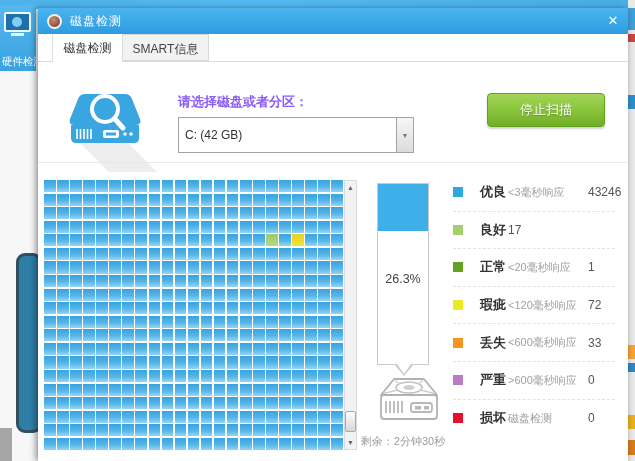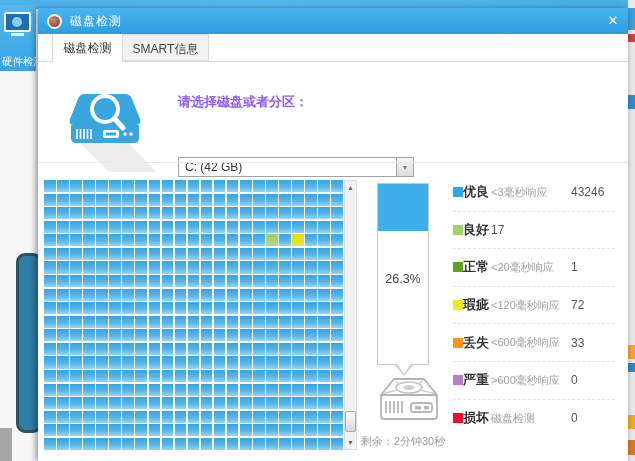--- a/index.html
+++ b/index.html
@@ -42,22 +42,22 @@
   .tabrow-line { position:absolute; left:0; bottom:0; width:100%; height:1px; background:#dcdcdc; }
   .tab { position:absolute; top:0; text-align:center; font-size:12px; color:#333; line-height:28px; cursor:pointer; }
   .tab.active { left:14px; width:71px; height:28px; background:#fff; z-index:2;
     border-left:1px solid #dcdcdc; border-right:1px solid #dcdcdc; }
   .tab.inactive { left:85px; width:86px; height:27px; background:#f2f2f2;
     border:1px solid #d8d8d8; border-left:none; color:#444; }
 
   
   .disk-icon-svg { position:absolute; left:17px; top:78px; }
   .select-label { position:absolute; left:140px; top:85px; font-size:13px; font-weight:bold; color:#8b5cf6; }
-  .combo { position:absolute; left:140px; top:109px; width:236px; height:20px; background:#fff;
-    border:1px solid #a3a3a3; display:flex; align-items:center; cursor:pointer;margin-top:40px; }
+  .combo { position:absolute; left:140px; top:109px; width:236px; height:36px; background:#fff;
+    border:1px solid #a3a3a3; display:flex; align-items:center; cursor:pointer; }
   .combo-value { flex:1; font-size:12px; color:#333; padding-left:6px; }
   .combo-arrow { width:17px; height:100%; border-left:1px solid #a3a3a3;
     background:linear-gradient(180deg,#f6f6f6,#dcdcdc); color:#777; font-size:7px;
     display:flex; align-items:center; justify-content:center; }
   .stop-btn { position:absolute; left:449px; top:85px; width:118px; height:34px; border-radius:4px;
     background:linear-gradient(180deg,#a2d557 0%,#8cc63f 45%,#72ae27 100%);
     border:1px solid #61a01d; box-shadow:0 2px 2px rgba(0,0,0,.18);
     color:#fff; font-size:13px; text-align:center; line-height:32px; cursor:pointer;
     text-shadow:0 1px 1px rgba(0,0,0,.25); }
   .separator { position:absolute; left:0; top:154px; width:100%; height:1px; background:#e8e8e8; }
@@ -90,21 +90,21 @@
     border-left:7.5px solid transparent; border-right:7.5px solid transparent; border-top:10px solid #fff; }
   .drive-icon-svg { position:absolute; left:340px; top:368px; }
   .remaining { position:absolute; left:317px; top:426px; width:96px; text-align:center;
     font-size:11px; color:#9b9b9b; }
 
   
   .legend { position:absolute; left:415px; top:166px; width:162px; }
   .legend-row { height:37.6px; display:flex; align-items:center; border-bottom:1px dashed #e3e3e3; }
   .legend-row:last-child { border-bottom:none; }
   .swatch { width:10px; height:10px; flex:0 0 10px; }
-  .lg-name { font-size:13px; font-weight:bold; color:#333; margin-left:0; width:28px; flex:0 0 28px; }
+  .lg-name { font-size:13px; font-weight:bold; color:#333; margin-left:17px; width:28px; flex:0 0 28px; }
   .lg-desc { font-size:11px; color:#a0a0a0; width:80px; flex:0 0 80px; }
   .lg-count { font-size:12px; color:#555; }
 </style>
 </head>
 <body>
 
 <div id="page">
 
   <div class="top-strip"></div>
   <div class="left-bg"></div>
@@ -158,20 +158,21 @@
       <line x1="59.5" y1="32.5" x2="68" y2="42" stroke="#fff" stroke-width="5" stroke-linecap="round"></line>
     </svg>
 
     <div class="select-label">请选择磁盘或者分区：</div>
 
     <div class="combo">
       <div class="combo-value">C: (42 GB)</div>
       <div class="combo-arrow">▼</div>
     </div>
 
+    <div class="stop-btn">停止扫描</div>
 
     <div class="separator"></div>
 
     <div class="grid" id="sector-grid">
         <div class="cell"></div>
         <div class="cell"></div>
         <div class="cell"></div>
         <div class="cell"></div>
         <div class="cell"></div>
         <div class="cell"></div>

